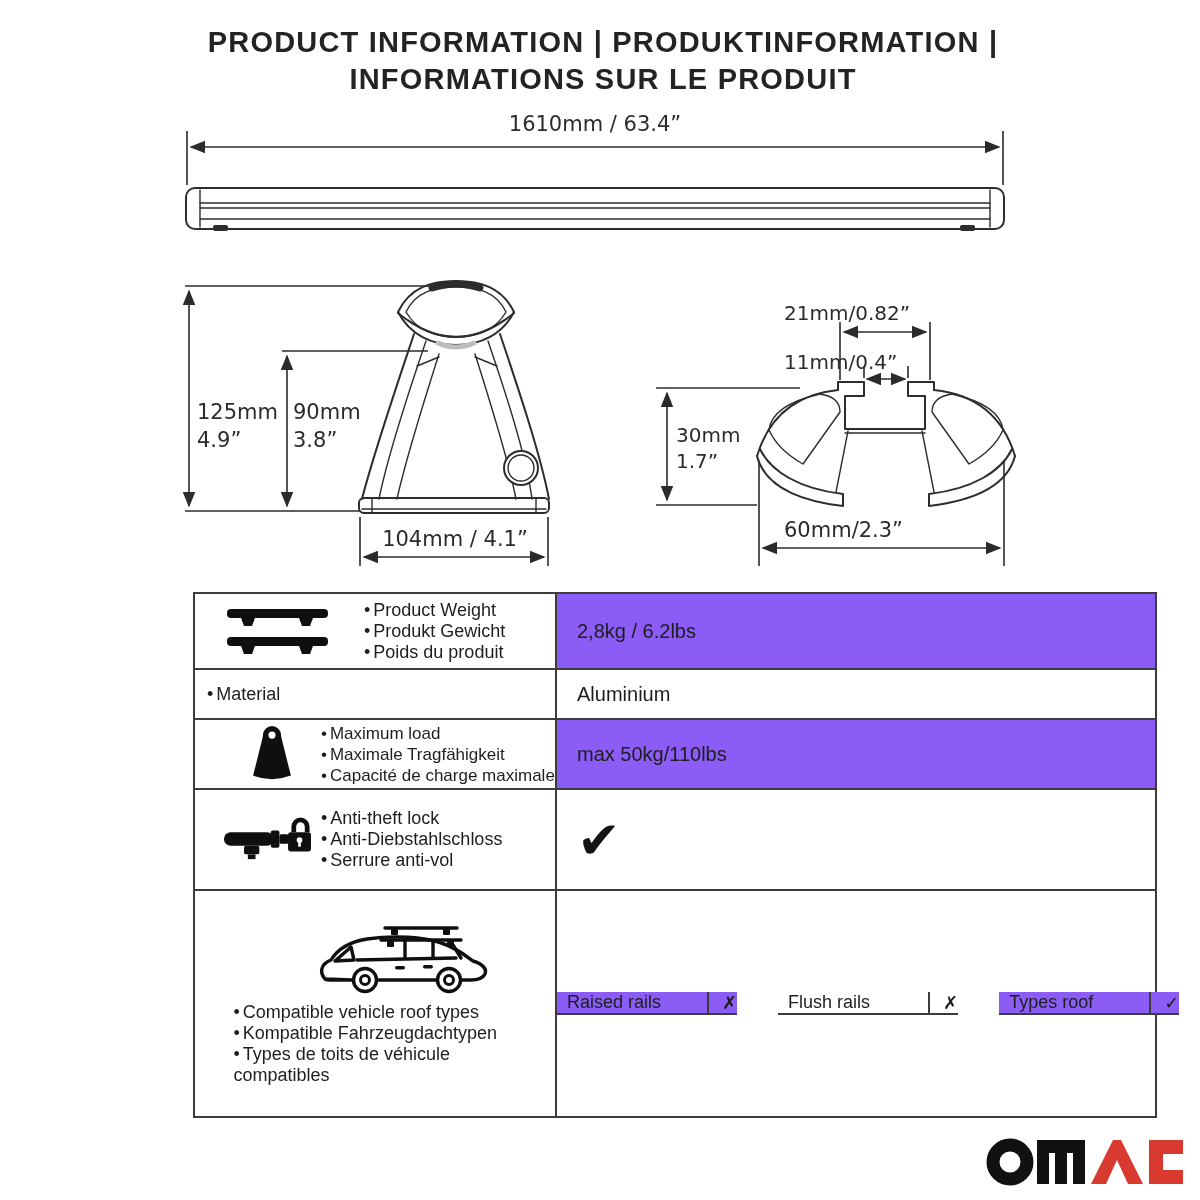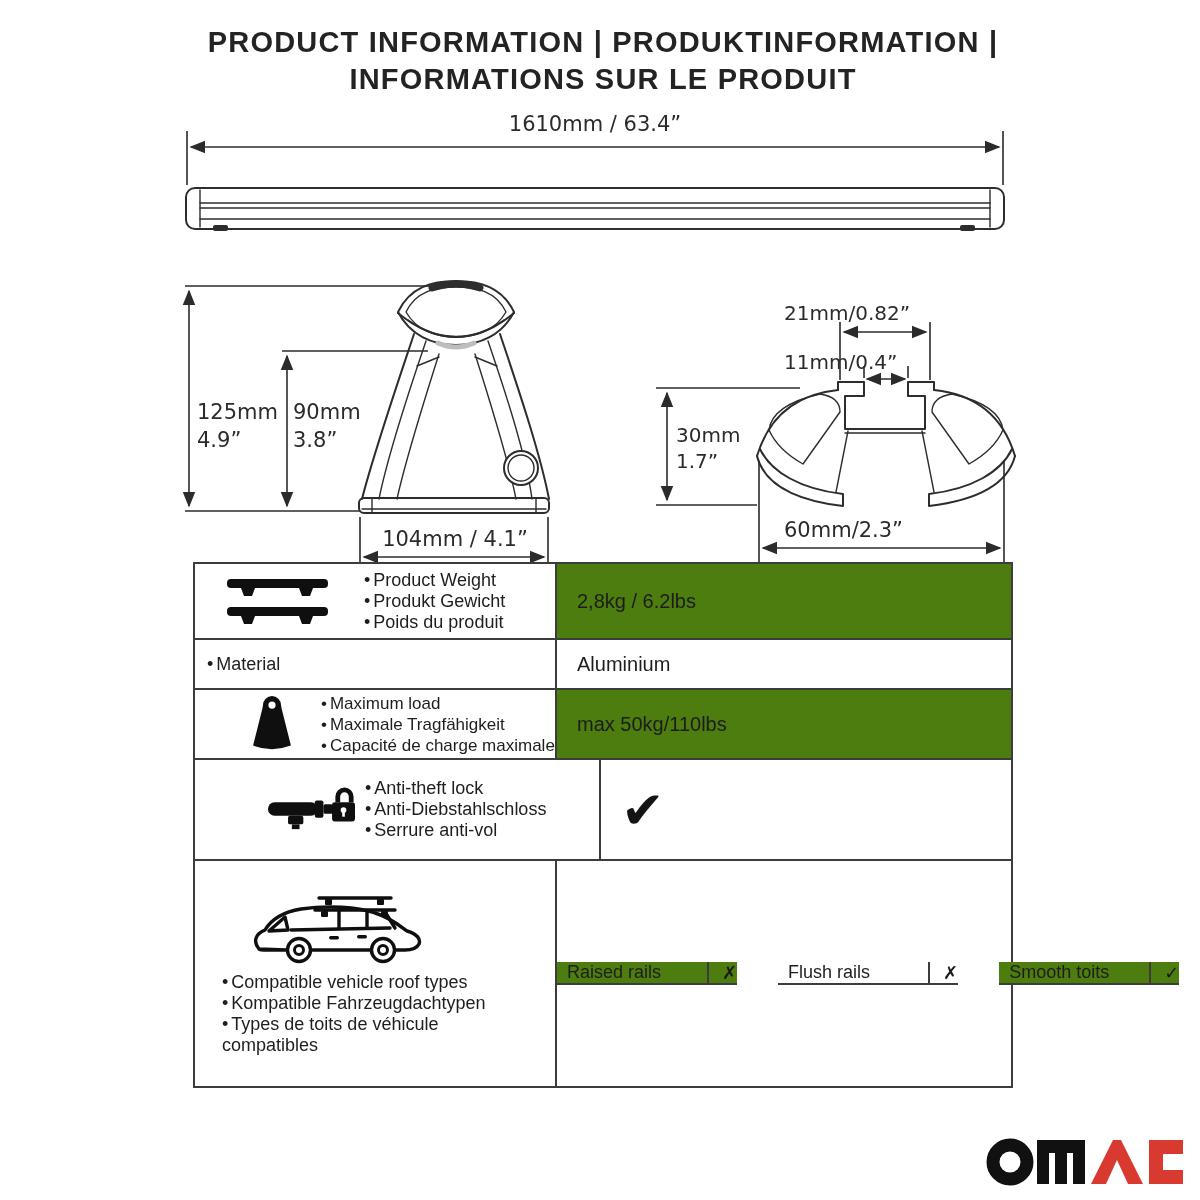--- a/index.html
+++ b/index.html
@@ -16,35 +16,35 @@
   .thin{stroke-width:1.4;}
   .dim{fill:none;stroke:#2b2b2b;stroke-width:1.6;}
   .blk{fill:#2d2d2d;stroke:none;}
 
   .dimlabel{position:absolute;font-family:"DejaVu Sans",sans-serif;color:#2b2b2b;
             font-size:20px;white-space:nowrap;}
   .dimlabel.center{text-align:center;}
   .big{font-size:21px;}
 
   
-  .spec{position:absolute;left:193px;top:562px;width:820px;height:526px;background:#fff;
+  .spec{position:absolute;left:193px;top:592px;width:964px;height:526px;background:#fff;
         border:2px solid #3c3c3c;display:flex;flex-direction:column;box-sizing:border-box;}
   .trow{display:flex;border-bottom:2px solid #3c3c3c;box-sizing:border-box;min-height:0;}
   .trow:last-child{border-bottom:none;flex:1;}
   .lcell{width:362px;border-right:2px solid #3c3c3c;display:flex;align-items:center;
          box-sizing:border-box;flex-shrink:0;}
   .vcell{flex:1;display:flex;align-items:center;padding-left:20px;font-size:20px;color:#1d1d1d;}
-  .gray{background:#4d7c0f;}
+  .gray{background:#8b5cf6;}
   .labels{display:flex;flex-direction:column;}
   .lab{font-size:18px;line-height:21px;color:#1e1e1e;white-space:nowrap;}
   .lab.wrap{white-space:normal;}
   .lab::before{content:"\2022";margin-right:3px;}
   .bigcheck{font-size:52px;font-weight:700;color:#141414;font-family:"DejaVu Sans",sans-serif;}
   
-  .lcell.col{flex-direction:column;align-items:flex-start;justify-content:center;padding-left:27px;}
+  .lcell.col{flex-direction:column;align-items:center;justify-content:center;padding-left:27px;}
   .caricon{margin-left:27px;margin-bottom:8px;}
   .subtable{flex:1;display:flex;padding:0;align-items:center;gap:41px;}
   .srow{flex:1;display:flex;border-bottom:2px solid #3c3c3c;box-sizing:border-box;}
   .srow:last-child{border-bottom:none;}
   .slabel{width:152px;border-right:2px solid #3c3c3c;display:flex;align-items:center;
           padding-left:10px;font-size:18px;color:#1e1e1e;box-sizing:border-box;flex-shrink:0;}
   .smark{flex:1;display:flex;align-items:center;padding-left:13px;font-size:18px;font-weight:600;
          font-family:"DejaVu Sans",sans-serif;color:#1a1a1a;}
 
   
@@ -188,21 +188,21 @@
         <div class="labels">
           <div class="lab" style="font-size:17px;line-height:21px;">Maximum load</div>
           <div class="lab" style="font-size:17px;line-height:21px;">Maximale Tragfähigkeit</div>
           <div class="lab" style="font-size:17px;line-height:21px;">Capacité de charge maximale</div>
         </div>
       </div>
       <div class="vcell gray">max 50kg/110lbs</div>
     </div>
 
     <div class="trow" style="height:101px;">
-      <div class="lcell" style="padding-left:28px;margin-left:44px;">
+      <div class="lcell" style="padding-left:28px;">
         <svg width="88" height="58" viewBox="0 0 92 60" style="margin-right:10px;flex-shrink:0;">
           <rect x="1" y="22" width="52" height="14" rx="7" fill="#0f0f0f"></rect>
           <rect x="50" y="20" width="9" height="18" rx="2" fill="#0f0f0f"></rect>
           <rect x="59" y="24" width="10" height="10" rx="2" fill="#0f0f0f"></rect>
           <rect x="22" y="36" width="16" height="9" rx="2" fill="#0f0f0f"></rect>
           <rect x="26" y="45" width="8" height="5" fill="#0f0f0f"></rect>
           <path d="M74,22 v-6 a7,7 0 0 1 14,0 v6" fill="none" stroke="#0f0f0f" stroke-width="5"></path>
           <rect x="68" y="22" width="24" height="20" rx="3" fill="#0f0f0f"></rect>
           <circle cx="80" cy="30" r="3" fill="#ffffff"></circle>
           <rect x="78.6" y="30" width="2.8" height="7" fill="#ffffff"></rect>
@@ -254,21 +254,21 @@
       <div class="subtable">
         <div class="srow gray">
           <div class="slabel">Raised rails</div>
           <div class="smark">✗</div>
         </div>
         <div class="srow">
           <div class="slabel">Flush rails</div>
           <div class="smark">✗</div>
         </div>
         <div class="srow gray">
-          <div class="slabel">Smooth toits</div>
+          <div class="slabel">Types roof</div>
           <div class="smark">✓</div>
         </div>
         <div class="srow">
           <div class="slabel">Fixed points</div>
           <div class="smark">✗</div>
         </div>
       </div>
     </div>
   </div>
 

